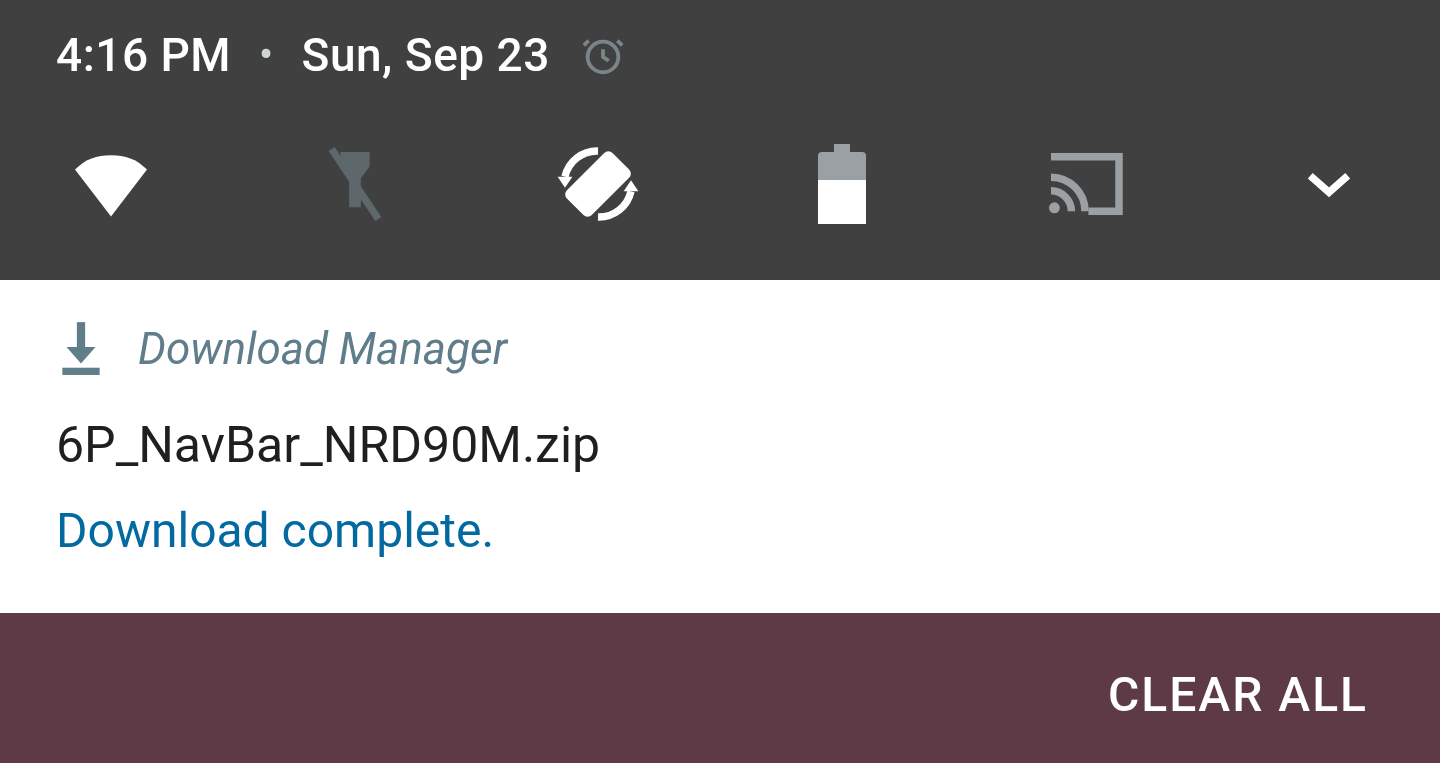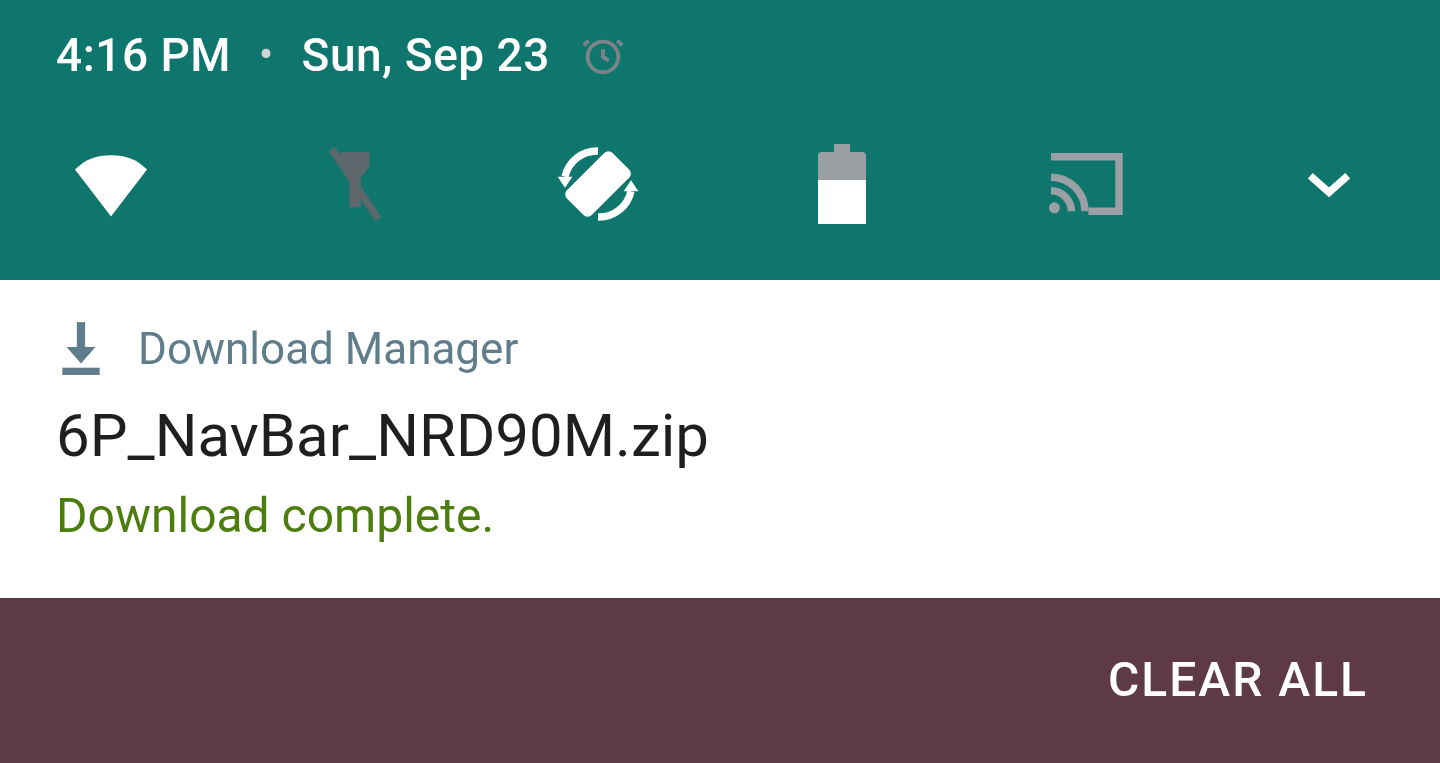--- a/index.html
+++ b/index.html
@@ -4,21 +4,21 @@
 <style>
   * { margin: 0; padding: 0; box-sizing: border-box; }
   html, body {
     width: 1440px;
     height: 763px;
     font-family: Roboto, "Helvetica Neue", Arial, sans-serif;
     background: #5e3a47;
     overflow: hidden;
   }
   .statusbar {
-    background: #0f766e;
+    background: #404040;
     color: #e8eaed;
     height: 280px;
     padding: 28px 56px 20px 56px;
     display: flex;
     flex-direction: column;
   }
   .statusbar-top {
     display: flex;
     align-items: center;
     gap: 24px;
@@ -44,35 +44,36 @@
   .qt { width: 90px; display:flex; justify-content:center; align-items:center; cursor:pointer; }
   .qt svg { display:block; }
   .notif-card {
     background: #ffffff;
     padding: 38px 56px 54px 56px;
   }
   .notif-header {
     display: flex;
     align-items: center;
     gap: 32px;
-    margin-bottom: 20px;
+    margin-bottom: 36px;
+    font-style: italic;
   }
   .notif-app {
     color: #607D8B;
     font-size: 44px;
     font-weight: 400;
   }
   .notif-title {
     color: #1f1f1f;
-    font-size: 60px;
+    font-size: 50px;
     font-weight: 400;
-    margin-bottom: 16px;
+    margin-bottom: 28px;
   }
   .notif-sub {
-    color: #4d7c0f;
+    color: #0369a1;
     font-size: 48px;
     font-weight: 400;
   }
   .footer {
     background: #5e3a47;
     height: 163px;
     display:flex;
     align-items:center;
     justify-content:flex-end;
     padding-right: 72px;

